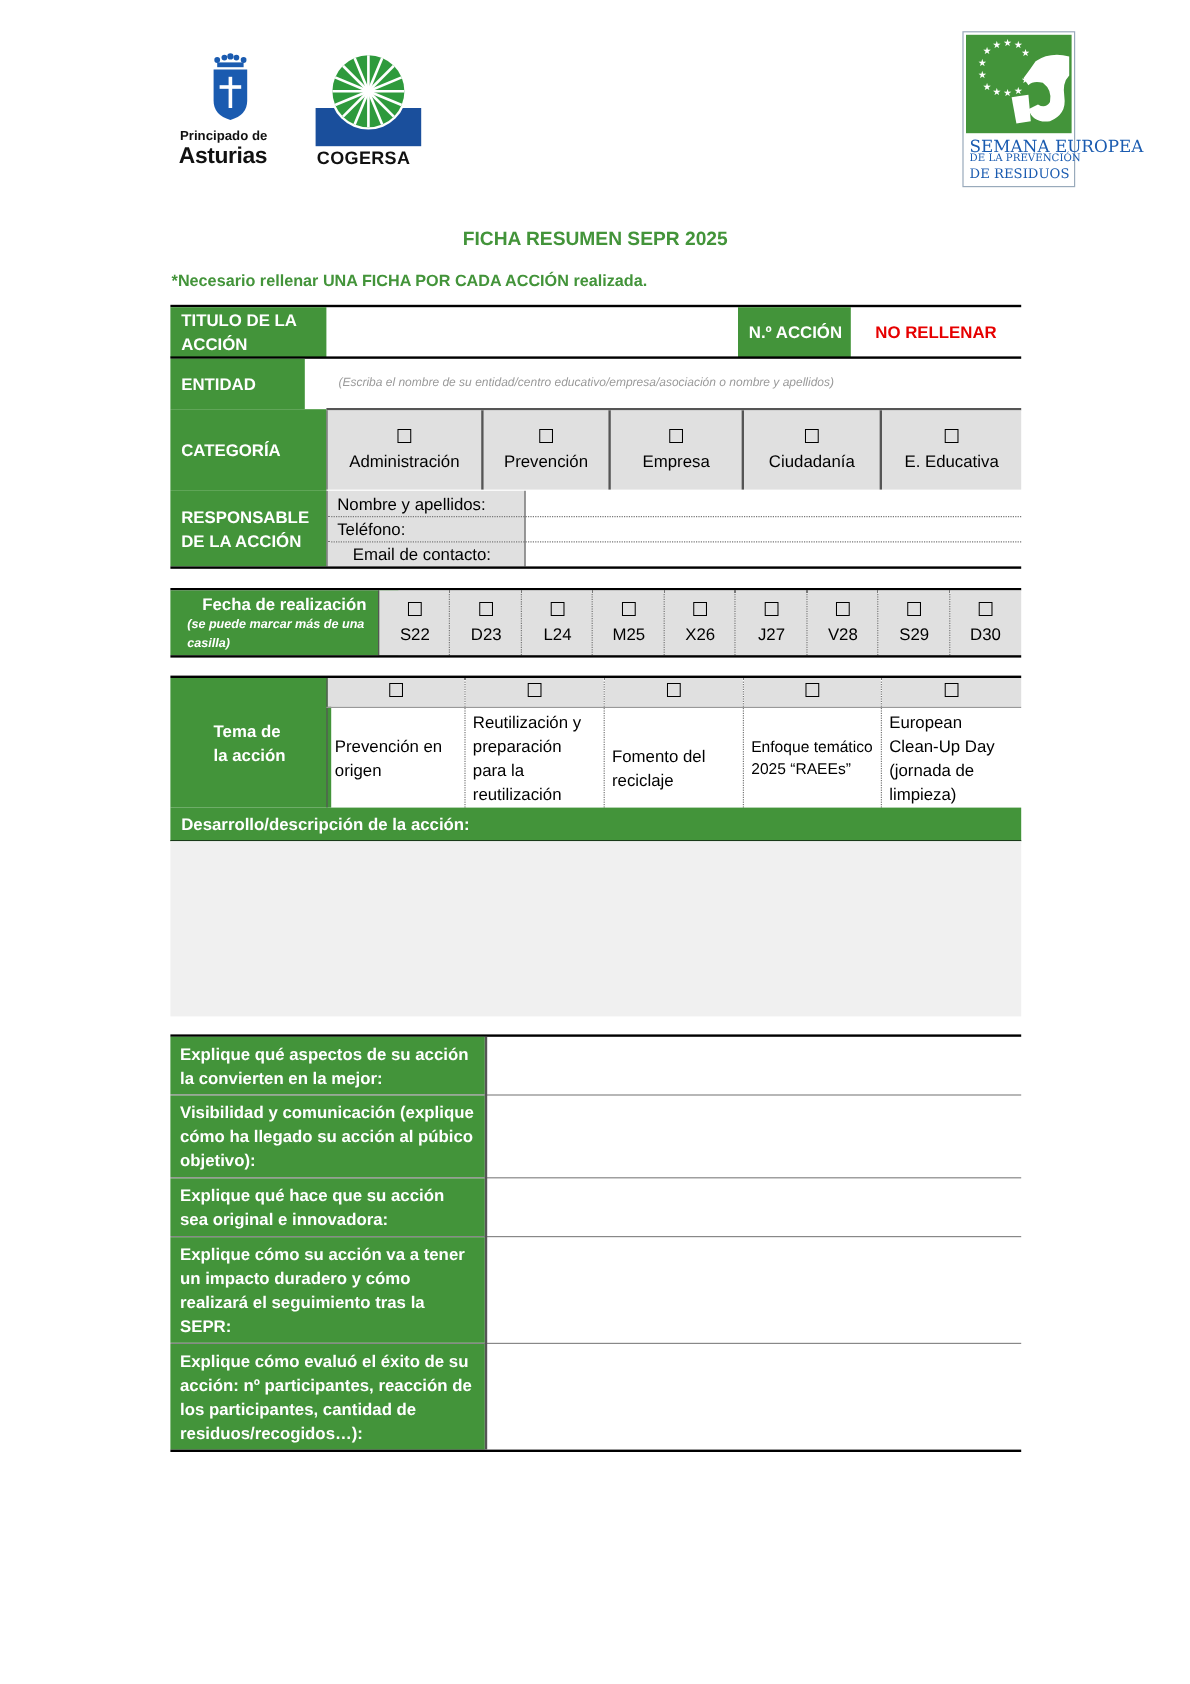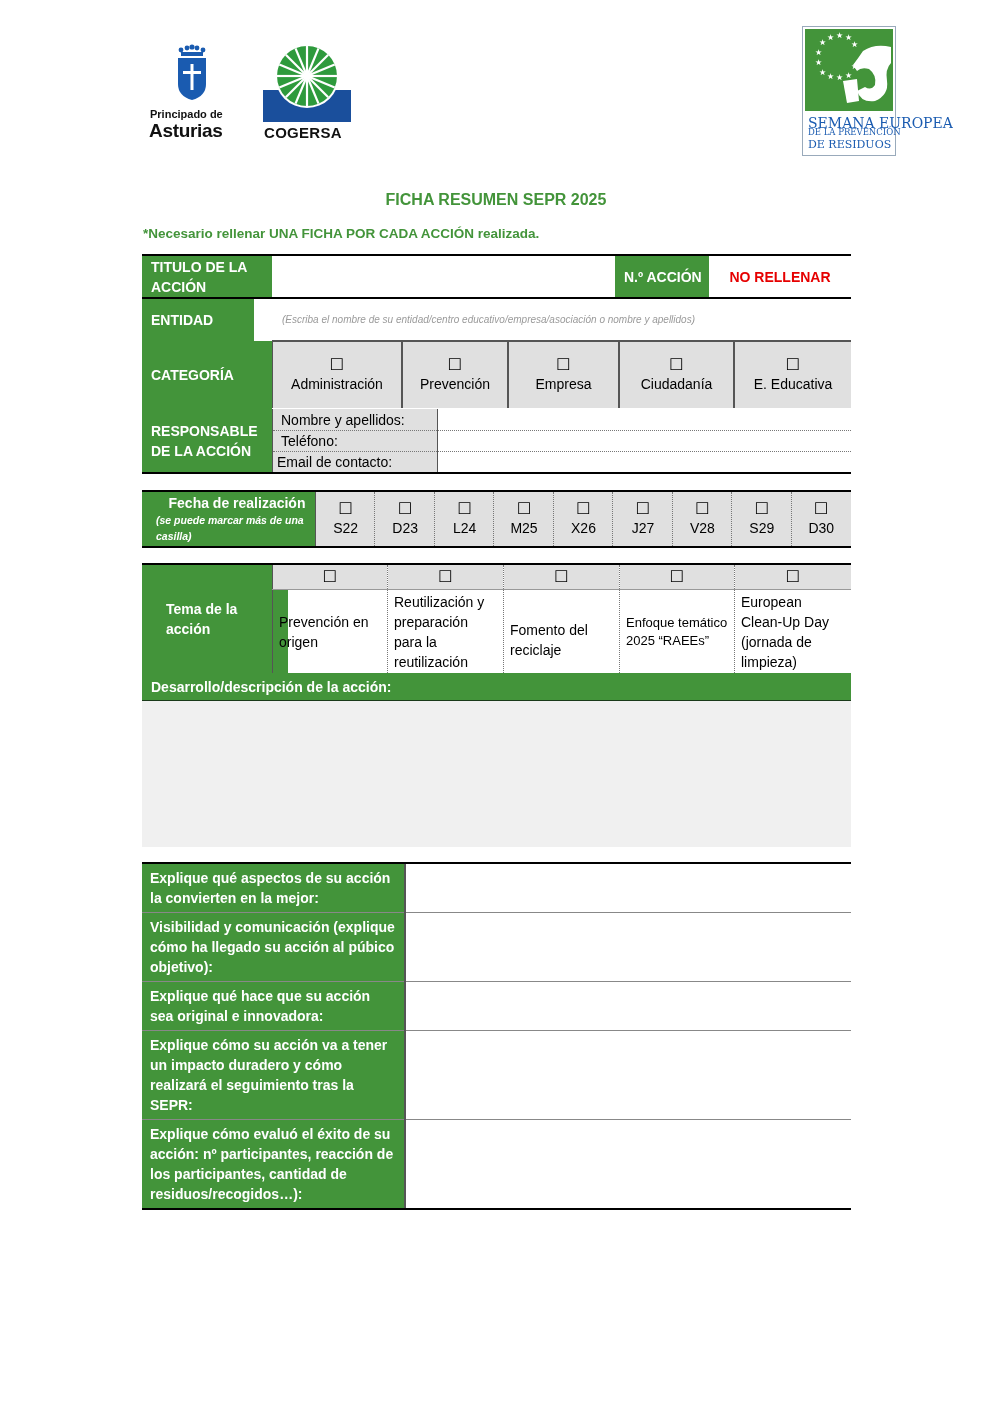--- a/index.html
+++ b/index.html
@@ -145,21 +145,21 @@
 <div class="vline" style="left:401px;top:342px;height:66px;background:#555;width:2px;"></div>
 <div class="vline" style="left:507px;top:342px;height:66px;background:#555;width:2px;"></div>
 <div class="vline" style="left:618px;top:342px;height:66px;background:#555;width:2px;"></div>
 <div class="vline" style="left:733px;top:342px;height:66px;background:#555;width:2px;"></div>
 
 <div class="cell green lbl" style="left:142px;top:409px;width:130px;height:63px;">
     <span>RESPONSABLE DE LA ACCIÓN</span>
   </div>
 <div class="cell grey txt" style="left:273px;top:409px;width:164px;height:21px;padding-left:8px;">Nombre y apellidos:</div>
 <div class="cell grey txt" style="left:273px;top:430px;width:164px;height:21px;padding-left:8px;">Teléfono:</div>
-<div class="cell grey txt" style="left:273px;top:451px;width:164px;height:21px;padding-left:4px;text-align:center;">Email de contacto:</div>
+<div class="cell grey txt" style="left:273px;top:451px;width:164px;height:21px;padding-left:21px;text-align:center;">Email de contacto:</div>
 <div class="cell txt" style="left:438px;top:409px;width:413px;height:21px;"></div>
 <div class="cell txt" style="left:438px;top:430px;width:413px;height:21px;"></div>
 <div class="cell txt" style="left:438px;top:451px;width:413px;height:21px;"></div>
 <div class="doth" style="left:273px;top:430px;width:578px;"></div>
 <div class="doth" style="left:273px;top:451px;width:578px;"></div>
 <div class="vline" style="left:437px;top:409px;height:63px;background:#555;"></div>
 <div class="vline" style="left:272px;top:409px;height:63px;background:#555;"></div>
 <div class="hline" style="left:142px;top:472px;width:709px;height:2px;"></div>
 
 <div class="hline" style="left:142px;top:490px;width:709px;height:2px;"></div>
@@ -210,21 +210,21 @@
     <div class="dotv" style="left: 731.111px; top: 492px; height: 54px;"></div>
     <div class="cell grey center col txt" style="left: 791.556px; top: 492px; width: 59.4444px; height: 54px;">
       <span class="cb">☐</span>
       <span>D30</span>
     </div>
     <div class="dotv" style="left: 790.556px; top: 492px; height: 54px;"></div>
   </div>
 <div class="hline" style="left:142px;top:546px;width:709px;height:2px;"></div>
 
 <div class="hline" style="left:142px;top:563px;width:709px;height:2px;"></div>
-<div class="cell green center" style="left:142px;top:565px;width:146px;height:108px;font-size:14px;line-height:20px;padding:0 24px;">Tema de la acción</div>
+<div class="cell green center" style="left:142px;top:565px;width:134px;height:108px;font-size:14px;line-height:20px;padding:0 36px;">Tema de la acción</div>
 <div id="temas-row">
     <div class="cell grey center" style="left: 273px; top: 565px; width: 114px; height: 24px;">
       <span class="cb">☐</span>
     </div>
     <div class="cell center" style="left: 273px; top: 590px; width: 114px; height: 83px; padding: 0px 6px; font-size: 14px; line-height: 20px;">
       <span>Prevención en origen</span>
     </div>
     <div class="vline" style="left: 272px; top: 565px; height: 108px; background: rgb(85, 85, 85);"></div>
     <div class="cell grey center" style="left: 388px; top: 565px; width: 115px; height: 24px;">
       <span class="cb">☐</span>

